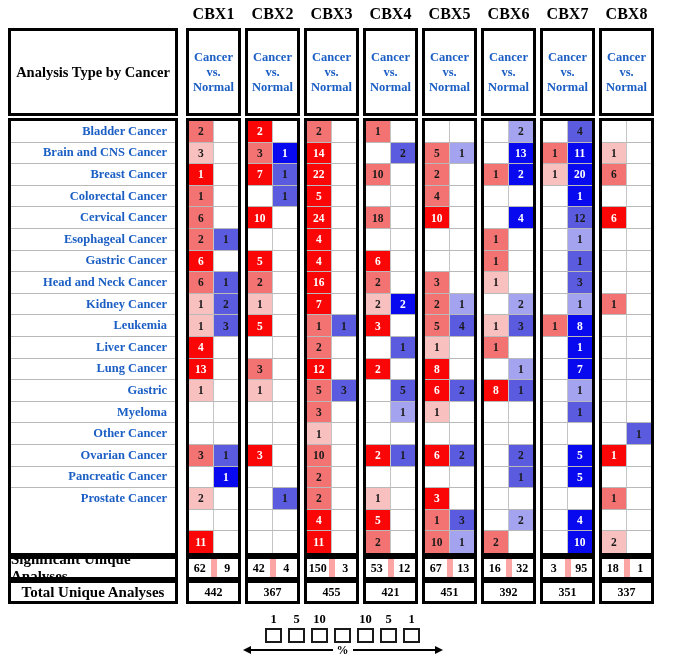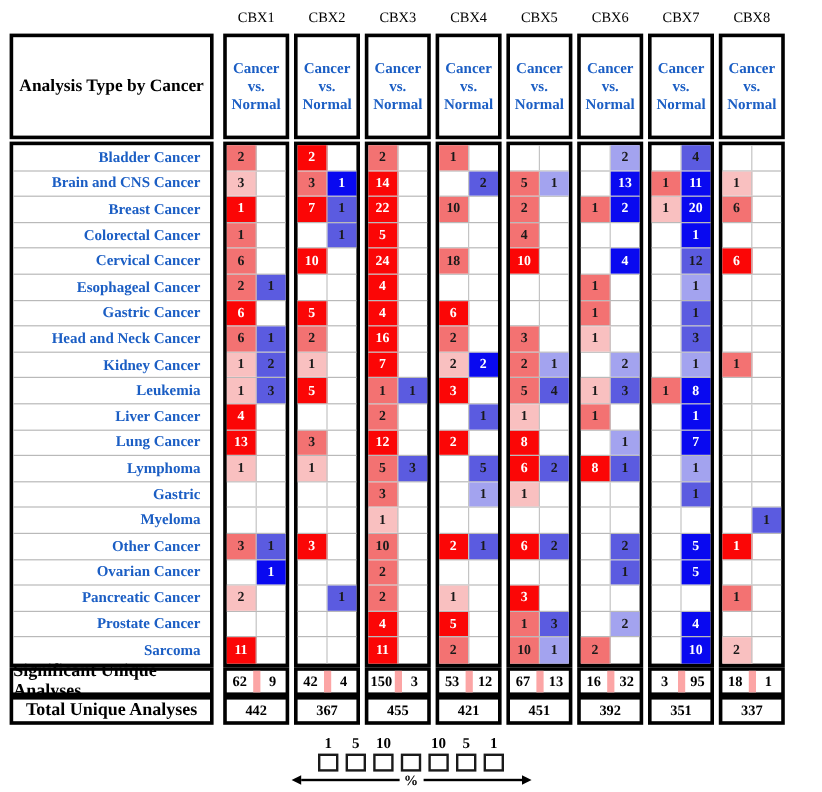--- a/index.html
+++ b/index.html
@@ -3,21 +3,21 @@
 <meta charset="utf-8">
 <style>
   html,body{margin:0;padding:0;background:#fff;}
   .figure{position:relative;width:685px;height:660px;background:#fff;
           font-family:"Liberation Serif","DejaVu Serif",serif;}
   .table{position:absolute;top:0;left:8px;display:flex;}
   .labels-col{width:170px;display:flex;flex-direction:column;margin-right:8px;}
   .gene-col{width:55px;display:flex;flex-direction:column;margin-right:4px;}
   .gene-col:last-child{margin-right:0;}
   .gene-name{height:28px;display:flex;align-items:center;justify-content:center;
-             font-weight:normal;font-size:12px;color:#000;}
+             font-weight:bold;font-size:16px;color:#000;}
   .spacer{height:28px;}
   .hdr-box{box-sizing:border-box;height:88px;border:3px solid #000;background:#fff;
            display:flex;align-items:center;justify-content:center;text-align:center;}
   .hdr-box .cmp{color:#1b5ec4;font-weight:bold;font-size:12.5px;line-height:1.2;padding:0 2px;}
   .analysis-box{font-weight:bold;font-size:14.5px;color:#000;text-align:center;}
   .cells-box{box-sizing:border-box;margin-top:2px;height:438px;border:3px solid #000;
              display:flex;flex-direction:column;background:#fff;}
   .cell-row{display:flex;height:21.6px;box-sizing:border-box;border-bottom:1px solid #b9b9b9;}
   .cell-row:last-child{border-bottom:none;}
   .cell{box-sizing:border-box;width:50%;display:flex;align-items:center;justify-content:center;
@@ -69,28 +69,26 @@
           <div class="row-label-line">Breast Cancer</div>
           <div class="row-label-line">Colorectal Cancer</div>
           <div class="row-label-line">Cervical Cancer</div>
           <div class="row-label-line">Esophageal Cancer</div>
           <div class="row-label-line">Gastric Cancer</div>
           <div class="row-label-line">Head and Neck Cancer</div>
           <div class="row-label-line">Kidney Cancer</div>
           <div class="row-label-line">Leukemia</div>
           <div class="row-label-line">Liver Cancer</div>
           <div class="row-label-line">Lung Cancer</div>
-          <div class="row-label-line">Lymphoma</div>
           <div class="row-label-line">Gastric</div>
           <div class="row-label-line">Myeloma</div>
           <div class="row-label-line">Other Cancer</div>
           <div class="row-label-line">Ovarian Cancer</div>
           <div class="row-label-line">Pancreatic Cancer</div>
           <div class="row-label-line">Prostate Cancer</div>
-          <div class="row-label-line">Sarcoma</div>
         </div>
       <div class="sum-box sum-label">Significant Unique Analyses</div>
       <div class="sum-box sum-label">Total Unique Analyses</div>
     </div>
 
     <div id="gene-cols" style="display:flex">
         <div class="gene-col">
           <div class="gene-name">CBX1</div>
           <div class="hdr-box">
             <span class="cmp">Cancer vs. Normal</span>

